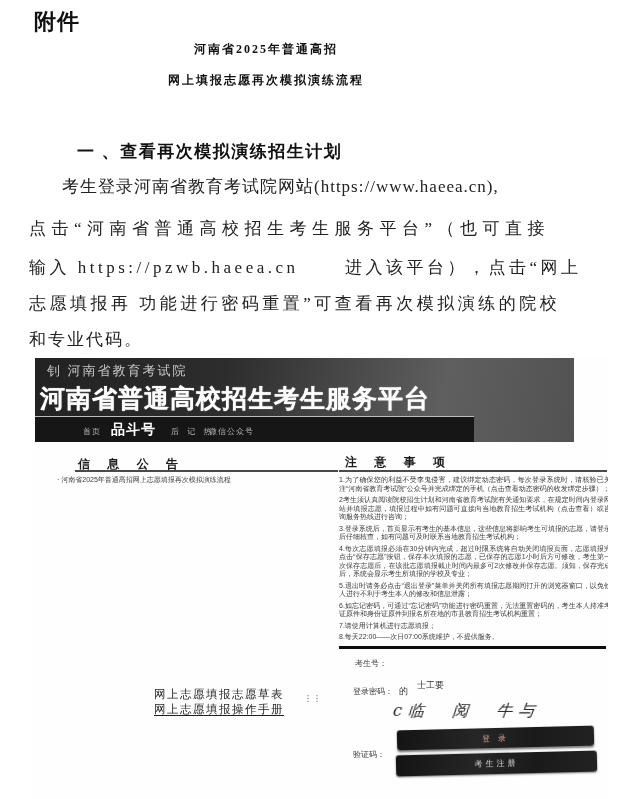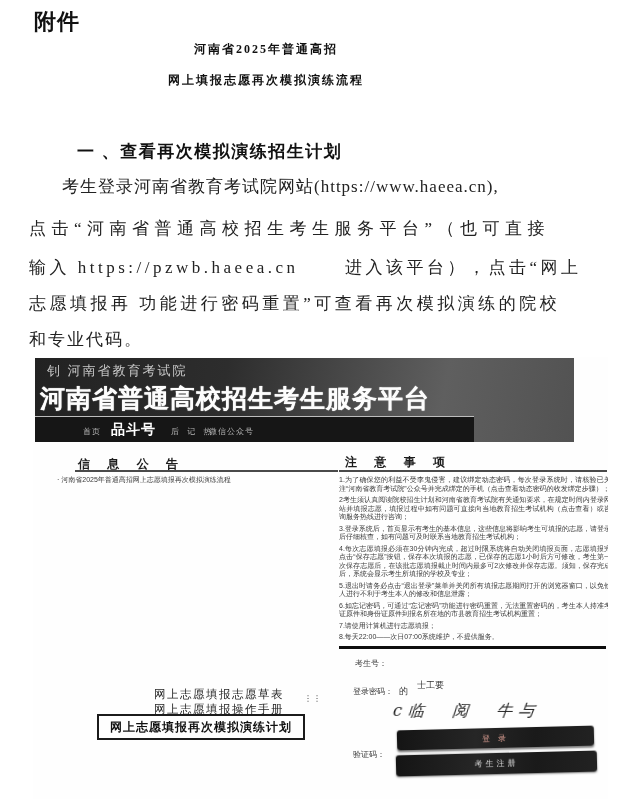--- a/index.html
+++ b/index.html
@@ -138,16 +138,15 @@
 
     <div id="login-btn" class="abs photo-btn">登  录</div>
     <div id="register-btn" class="abs photo-btn">考生注册</div>
 
     <div id="left-links" class="abs">
       <div class="link-line" style="margin-top:3px;">网上志愿填报志愿草表</div>
       <div class="link-line link-underline">网上志愿填报操作手册</div>
     </div>
     <div id="dots-icon" class="abs">⋮⋮</div>
 
-    <div id="plan-box" class="abs">网上志愿填报再次模拟演练计划</div>
 
   </div>
 </div>
 
 </body></html>

